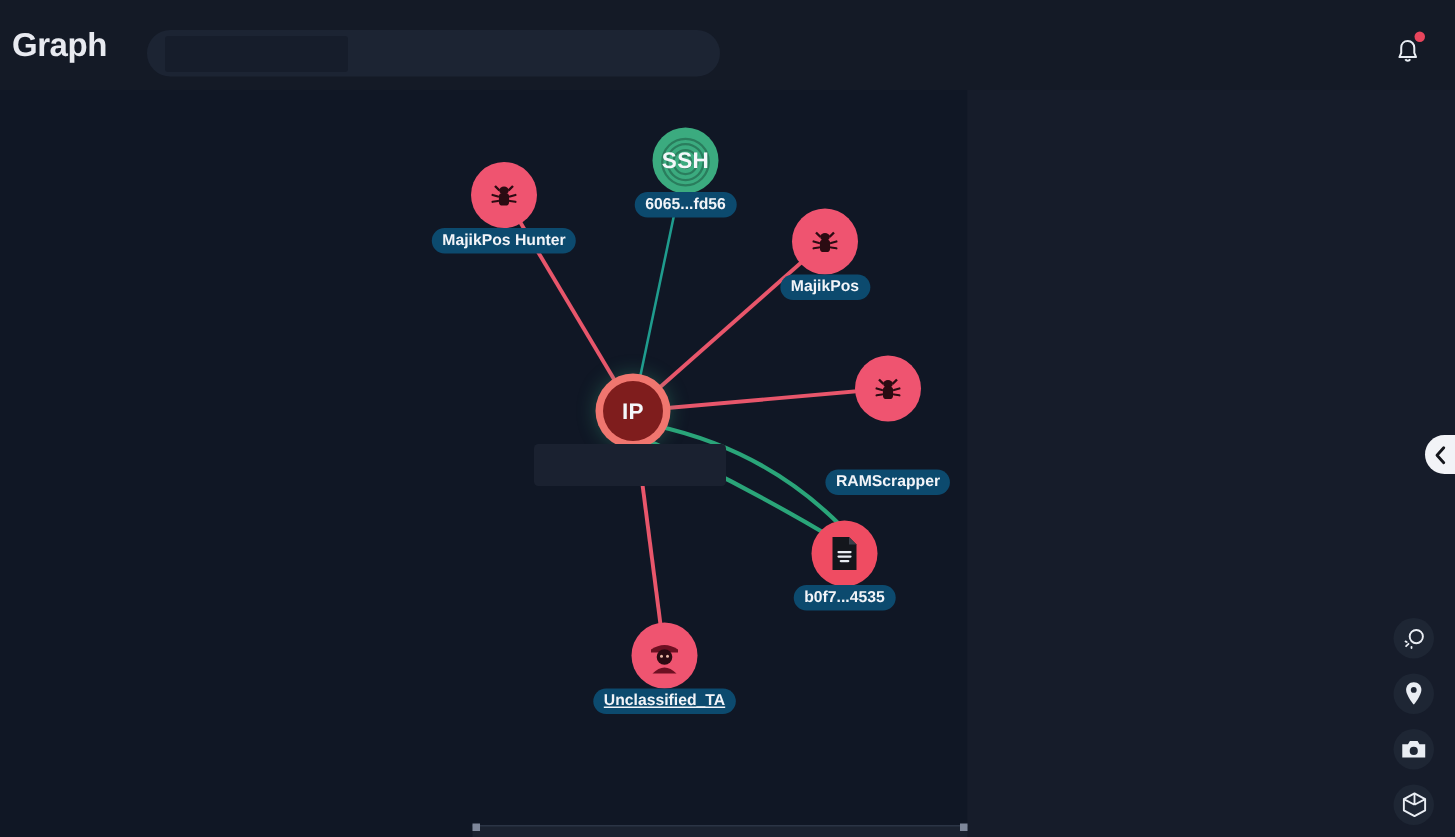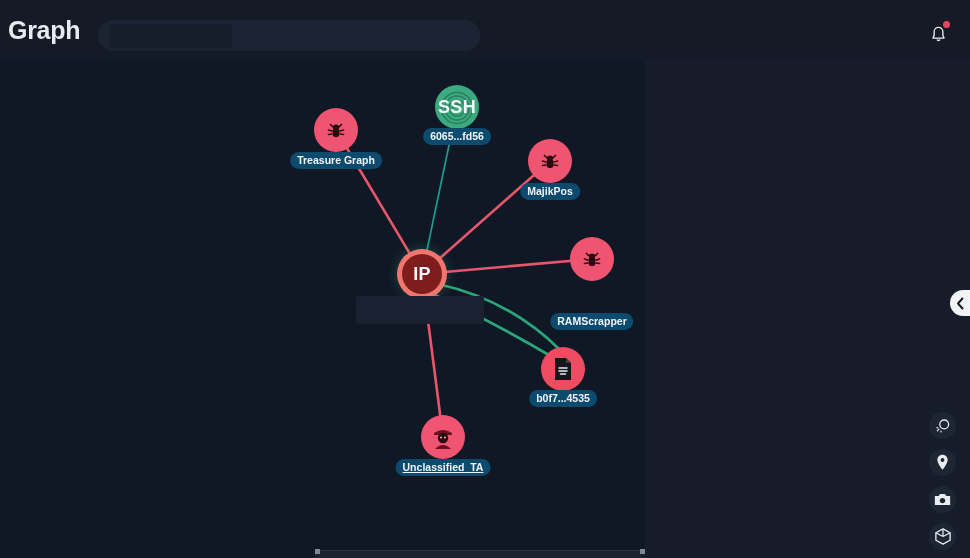--- a/index.html
+++ b/index.html
@@ -18,21 +18,21 @@
   
   .header {
     position: absolute; left: 0; top: 0;
     width: 970px; height: 60px;
     background: #141a26;
     display: flex; align-items: center;
     z-index: 30;
   }
   .app-title {
     margin-left: 8px;
-    font-size: 25px; font-weight: bold;
+    font-size: 22px; font-weight: bold;
     color: #e8eaf0;
     letter-spacing: -0.3px;
     text-align: right;
   }
   .search-wrap {
     position: absolute; left: 98px; top: 20px;
     width: 382px; height: 31px;
     background: #1c2433;
     border-radius: 16px;
     display: flex; align-items: center;
@@ -96,21 +96,21 @@
     z-index: 12;
   }
   .node-label.blank {
     background: #1a2130;
     width: 128px; height: 28px;
     border-radius: 3px;
     padding: 0;
   }
   .ssh-text {
     position: absolute;
-    font-size: 18px; font-weight: bold; color: #f4f7fa;
+    font-size: 15px; font-weight: bold; color: #f4f7fa;
     letter-spacing: .3px;
     z-index: 2;
   }
 
   
   .collapse-tab {
     position: absolute; right: 0; top: 290px;
     width: 20px; height: 26px;
     background: #f2f3f7;
     border-radius: 13px 0 0 13px;
@@ -176,21 +176,21 @@
     <div class="node threat" style="left:336px; top:130px; width:44px; height:44px;">
       <svg width="24" height="24" viewBox="0 0 24 24">
         <g fill="#2b0b12">
           <path d="M6 6 L9 9 M18 6 L15 9" stroke="#2b0b12" stroke-width="1.6" fill="none"></path>
           <ellipse cx="12" cy="9" rx="3.2" ry="2.6"></ellipse>
           <rect x="8.6" y="10.6" width="6.8" height="8.4" rx="2.4"></rect>
           <path d="M4.4 12 L8 13 M4.4 16.5 L8 16 M19.6 12 L16 13 M19.6 16.5 L16 16" stroke="#2b0b12" stroke-width="1.5" fill="none" stroke-linecap="round"></path>
         </g>
       </svg>
     </div>
-    <div class="node-label" style="left:336px; top:152px;">Treasure Graph</div>
+    <div class="node-label" style="left:336px; top:152px;">MajikPos Hunter</div>
 
     <div class="node ssh" style="left:457px; top:107px; width:44px; height:44px;">
       <svg width="36" height="36" viewBox="0 0 36 36">
         <g fill="none" stroke="#2a7d5d" stroke-width="1.5">
           <circle cx="18" cy="19" r="4"></circle>
             <circle cx="18" cy="19" r="8"></circle>
           <circle cx="18" cy="19" r="12"></circle>
             <circle cx="18" cy="19" r="15.5"></circle>
         </g>
       </svg>

